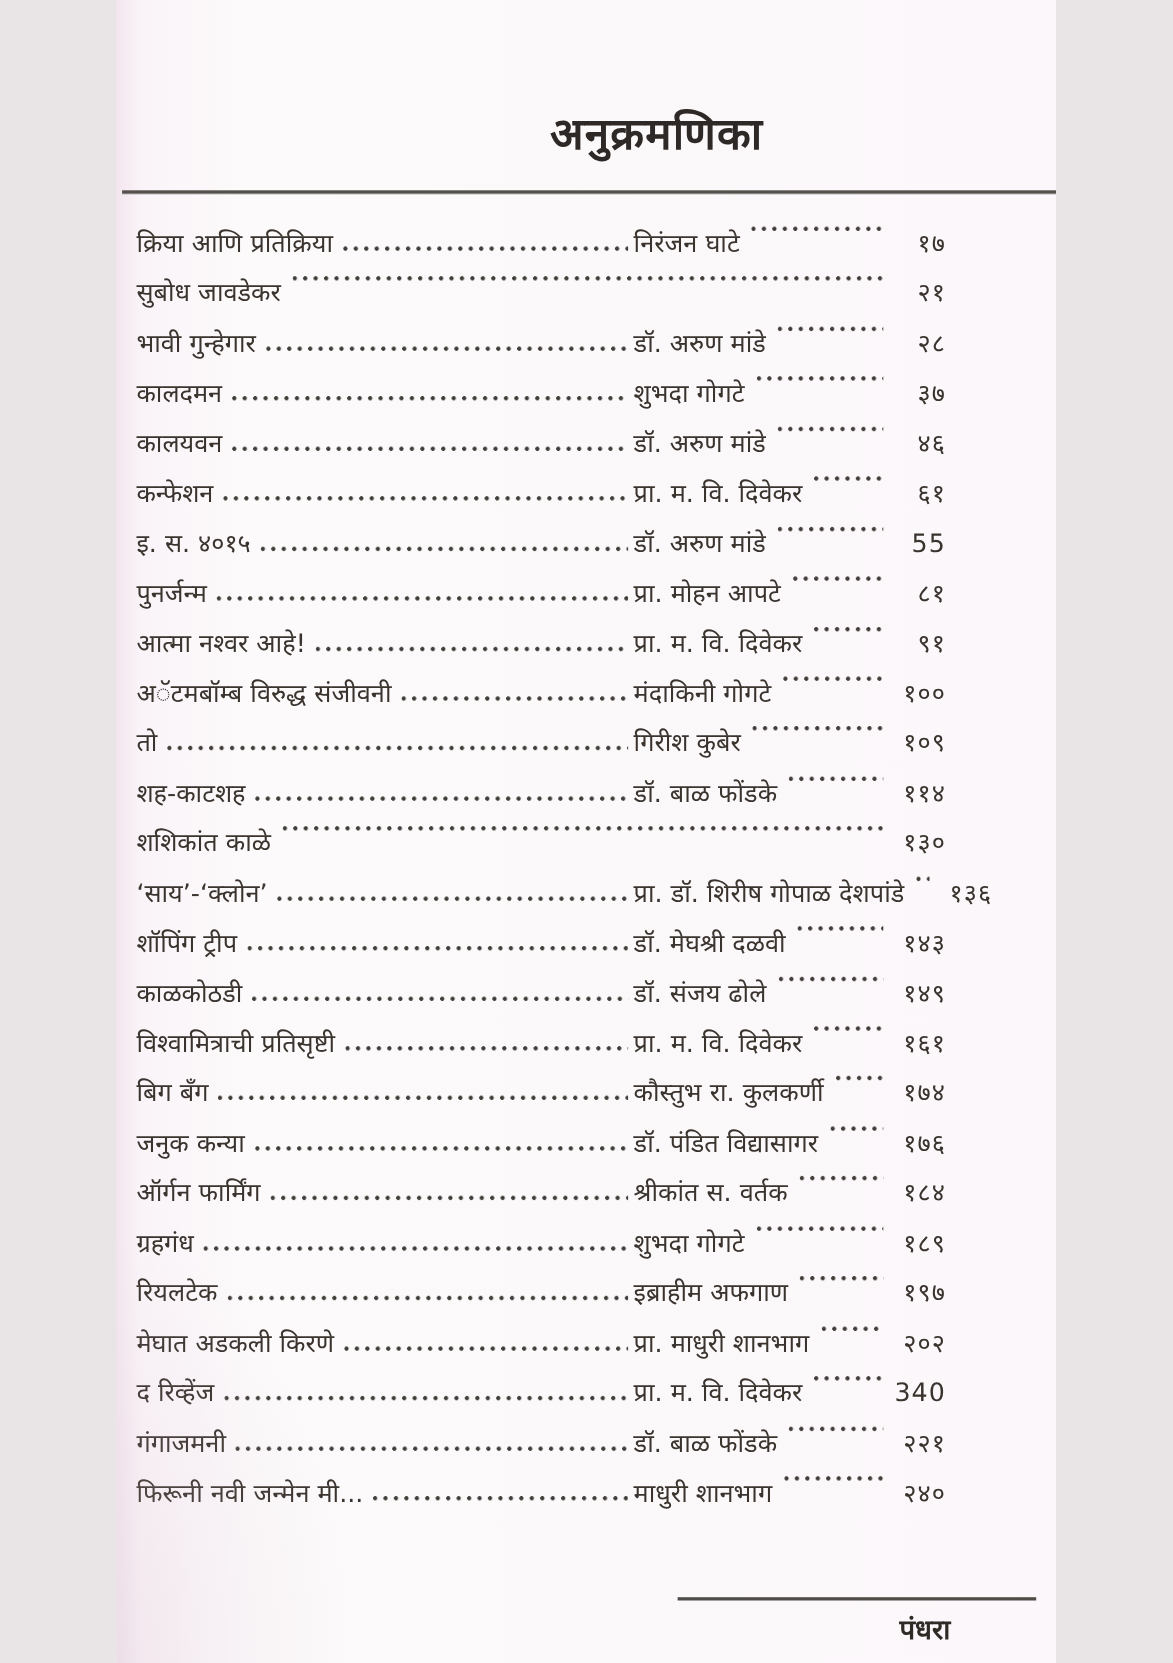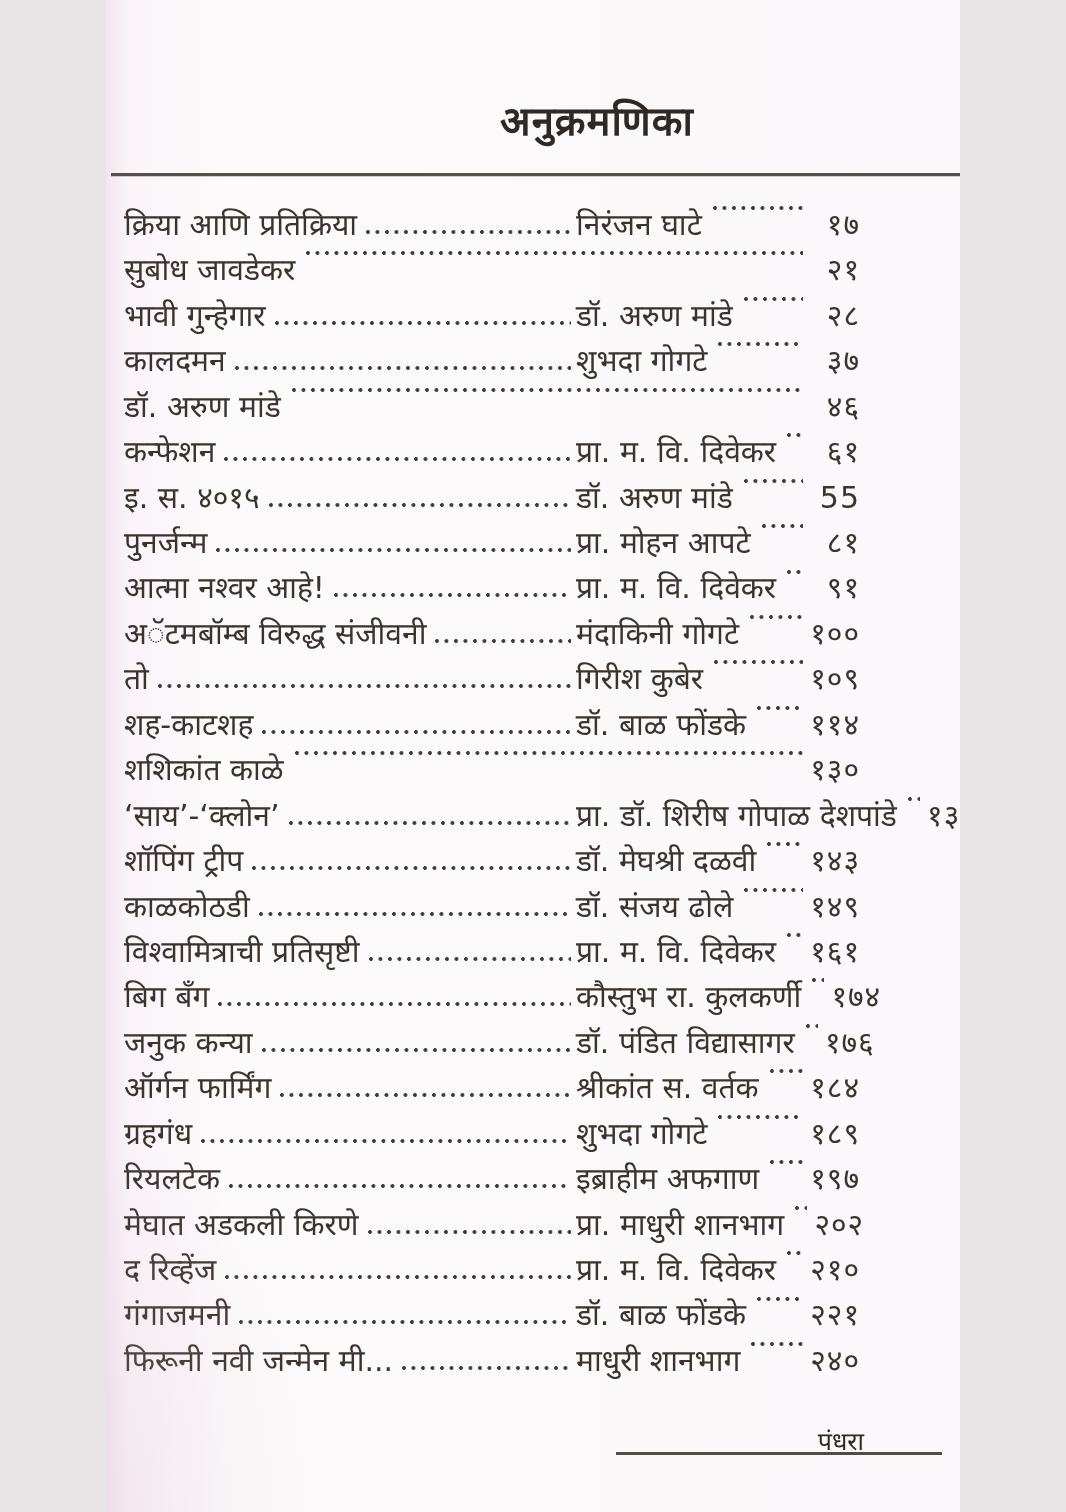--- a/index.html
+++ b/index.html
@@ -49,25 +49,25 @@
     box-shadow: 0 1px 0 rgba(84,80,76,0.25);
   }
   .toc {
     position: absolute;
     top: 200px;
     left: 18px;
     right: 100px;
   }
   .row {
     display: flex;
-    align-items: flex-end;
+    align-items: flex-start;
     height: 45.45px;
     box-sizing: border-box;
     padding-top: 7px;
-    font-size: 30px;
+    font-size: 23px;
     line-height: 1.35;
     white-space: nowrap;
   }
   .row .left {
     flex: none;
     width: 452px;
     display: flex;
     align-items: baseline;
     min-width: 0;
   }
@@ -94,24 +94,24 @@
   .footer-rule {
     position: absolute;
     top: 1452px;
     left: 510px;
     right: 18px;
     height: 3px;
     background: #504c48;
   }
   .footer-label {
     position: absolute;
-    top: 1423px;
+    top: 1463px;
     right: 96px;
     font-size: 25px;
-    font-weight: normal;
+    font-weight: bold;
     color: #2f2a26;
   }
 </style>
 </head>
 <body>
 
 <div class="page">
 
   <h1 class="page-title">अनुक्रमणिका</h1>
 
@@ -148,20 +148,24 @@
       <div class="left">
         <span class="entry-title">कालदमन</span>
         <span class="leader"></span>
       </div>
       <span class="entry-author">शुभदा गोगटे</span>
       <span class="leader"></span>
       <span class="entry-page">३७</span>
     </div>
 
     <div class="row">
+      <div class="left">
+        <span class="entry-title">कालयवन</span>
+        <span class="leader"></span>
+      </div>
       <span class="entry-author">डॉ. अरुण मांडे</span>
       <span class="leader"></span>
       <span class="entry-page">४६</span>
     </div>
 
     <div class="row">
       <div class="left">
         <span class="entry-title">कन्फेशन</span>
         <span class="leader"></span>
       </div>
@@ -337,21 +341,21 @@
       <span class="entry-page">२०२</span>
     </div>
 
     <div class="row">
       <div class="left">
         <span class="entry-title">द रिव्हेंज</span>
         <span class="leader"></span>
       </div>
       <span class="entry-author">प्रा. म. वि. दिवेकर</span>
       <span class="leader"></span>
-      <span class="entry-page">२१०</span>
+      <span class="entry-page">340</span>
     </div>
 
     <div class="row">
       <div class="left">
         <span class="entry-title">गंगाजमनी</span>
         <span class="leader"></span>
       </div>
       <span class="entry-author">डॉ. बाळ फोंडके</span>
       <span class="leader"></span>
       <span class="entry-page">२२१</span>

